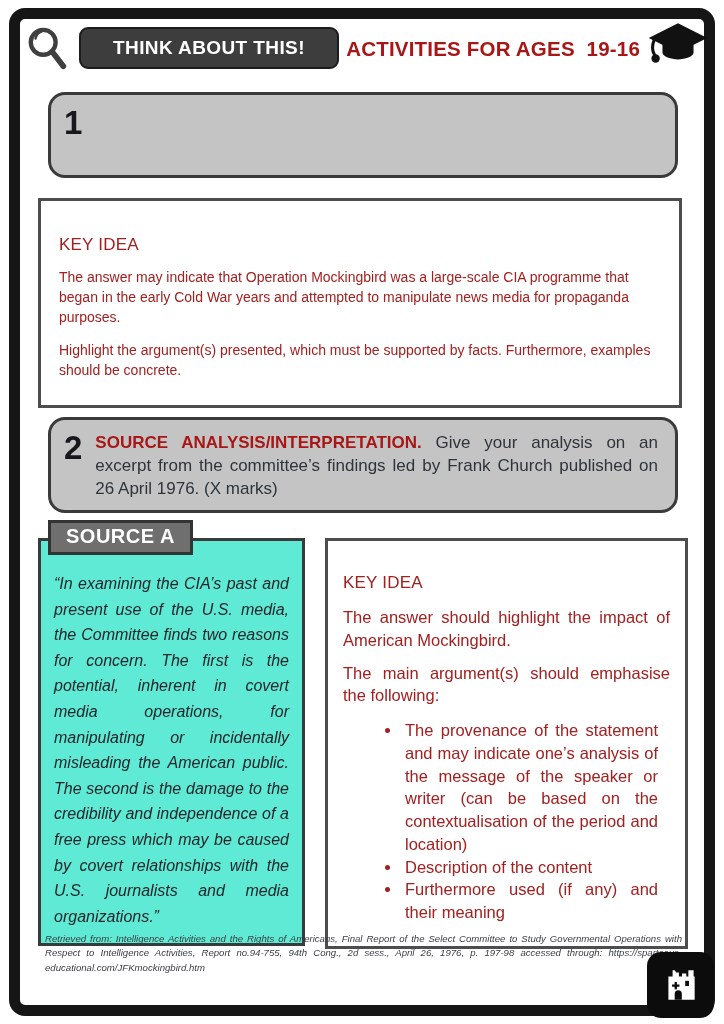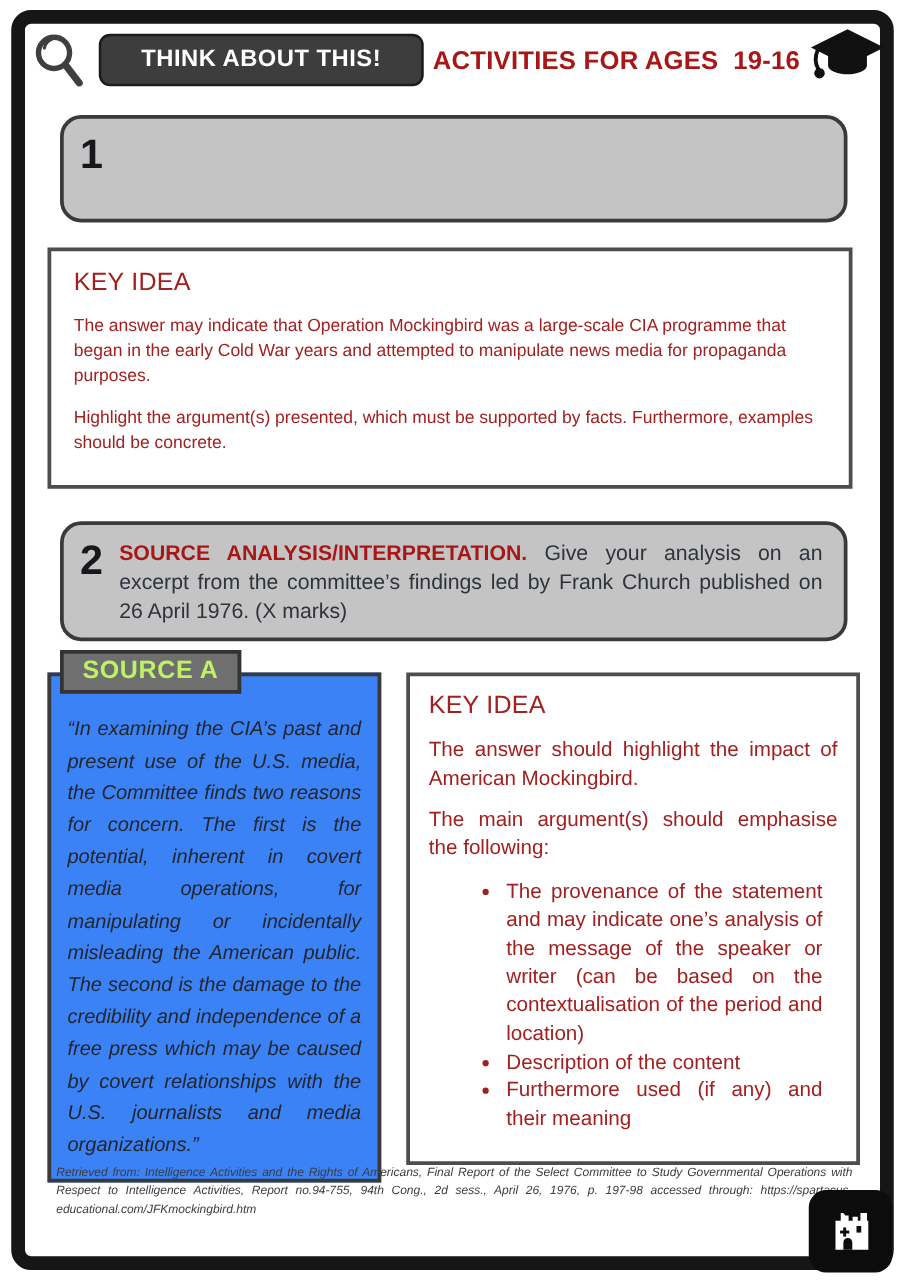--- a/index.html
+++ b/index.html
@@ -25,32 +25,32 @@
   .qbox.q2 { top:417px; min-height:90px; }
   .qnum { font-size:33px; font-weight:bold; color:#17181c; line-height:1.0; padding-top:2px;
           font-family:"Liberation Sans", sans-serif; }
   .qtext { font-size:17px; line-height:1.36; color:#2f333b; text-align:justify; padding-top:2px; }
   .qhead { color:#a81616; font-weight:bold; }
 
   
   .keyidea { position:absolute; background:#ffffff; border:3px solid #4d4d4d; color:#a32020; }
   .ki1 { left:38px; top:198px; width:644px; min-height:193px; padding:14px 18px 12px 18px; }
   .ki2 { left:325px; top:538px; width:363px; min-height:360px; padding:12px 15px 10px 15px; }
-  .ki-title { font-size:20px; margin-bottom:13px; letter-spacing:.2px; }
+  .ki-title { font-size:17px; margin-bottom:13px; letter-spacing:.2px;margin-top:20px; }
   .ki1 .ki-p { font-size:14px; line-height:1.42; margin-bottom:13px; }
   .ki2 .ki-p { font-size:16.5px; line-height:1.38; margin-bottom:10px; text-align:justify; }
   .ki-bullets { list-style:disc outside; margin:12px; padding-left:47px; }
   .ki-bullets li { font-size:16.5px; line-height:1.38; text-align:justify; padding-left:3px; }
 
   
   .source-label { position:absolute; left:48px; top:520px; z-index:3; background:#6f6f6f;
-                  border:3px solid #333333; color:#bef264; font-size:20px; font-weight:bold;
+                  border:3px solid #333333; color:#ffffff; font-size:20px; font-weight:bold;
                   letter-spacing:.5px; padding:2px 15px 4px 15px; }
   .quote-box { position:absolute; left:38px; top:538px; width:267px; min-height:367px;
-               background:#3b82f6; border:3px solid #3a3a3a; padding:30px 13px 14px 13px; }
+               background:#5eead4; border:3px solid #3a3a3a; padding:30px 13px 14px 13px; }
   .quote-text { font-size:16px; font-style:italic; color:#23262d; line-height:1.6;
                 text-align:justify; }
 
   
   .footer { position:absolute; left:45px; top:932px; width:637px; }
   .citation { font-size:9.6px; font-style:italic; color:#3a3d44; line-height:1.5;
               text-align:justify; word-break:break-word; }
   .castle-badge { position:absolute; right:10px; bottom:6px; width:67px; height:66px;
                   background:#0c0c0c; border-radius:14px; z-index:5;
                   display:flex; align-items:center; justify-content:center; }

